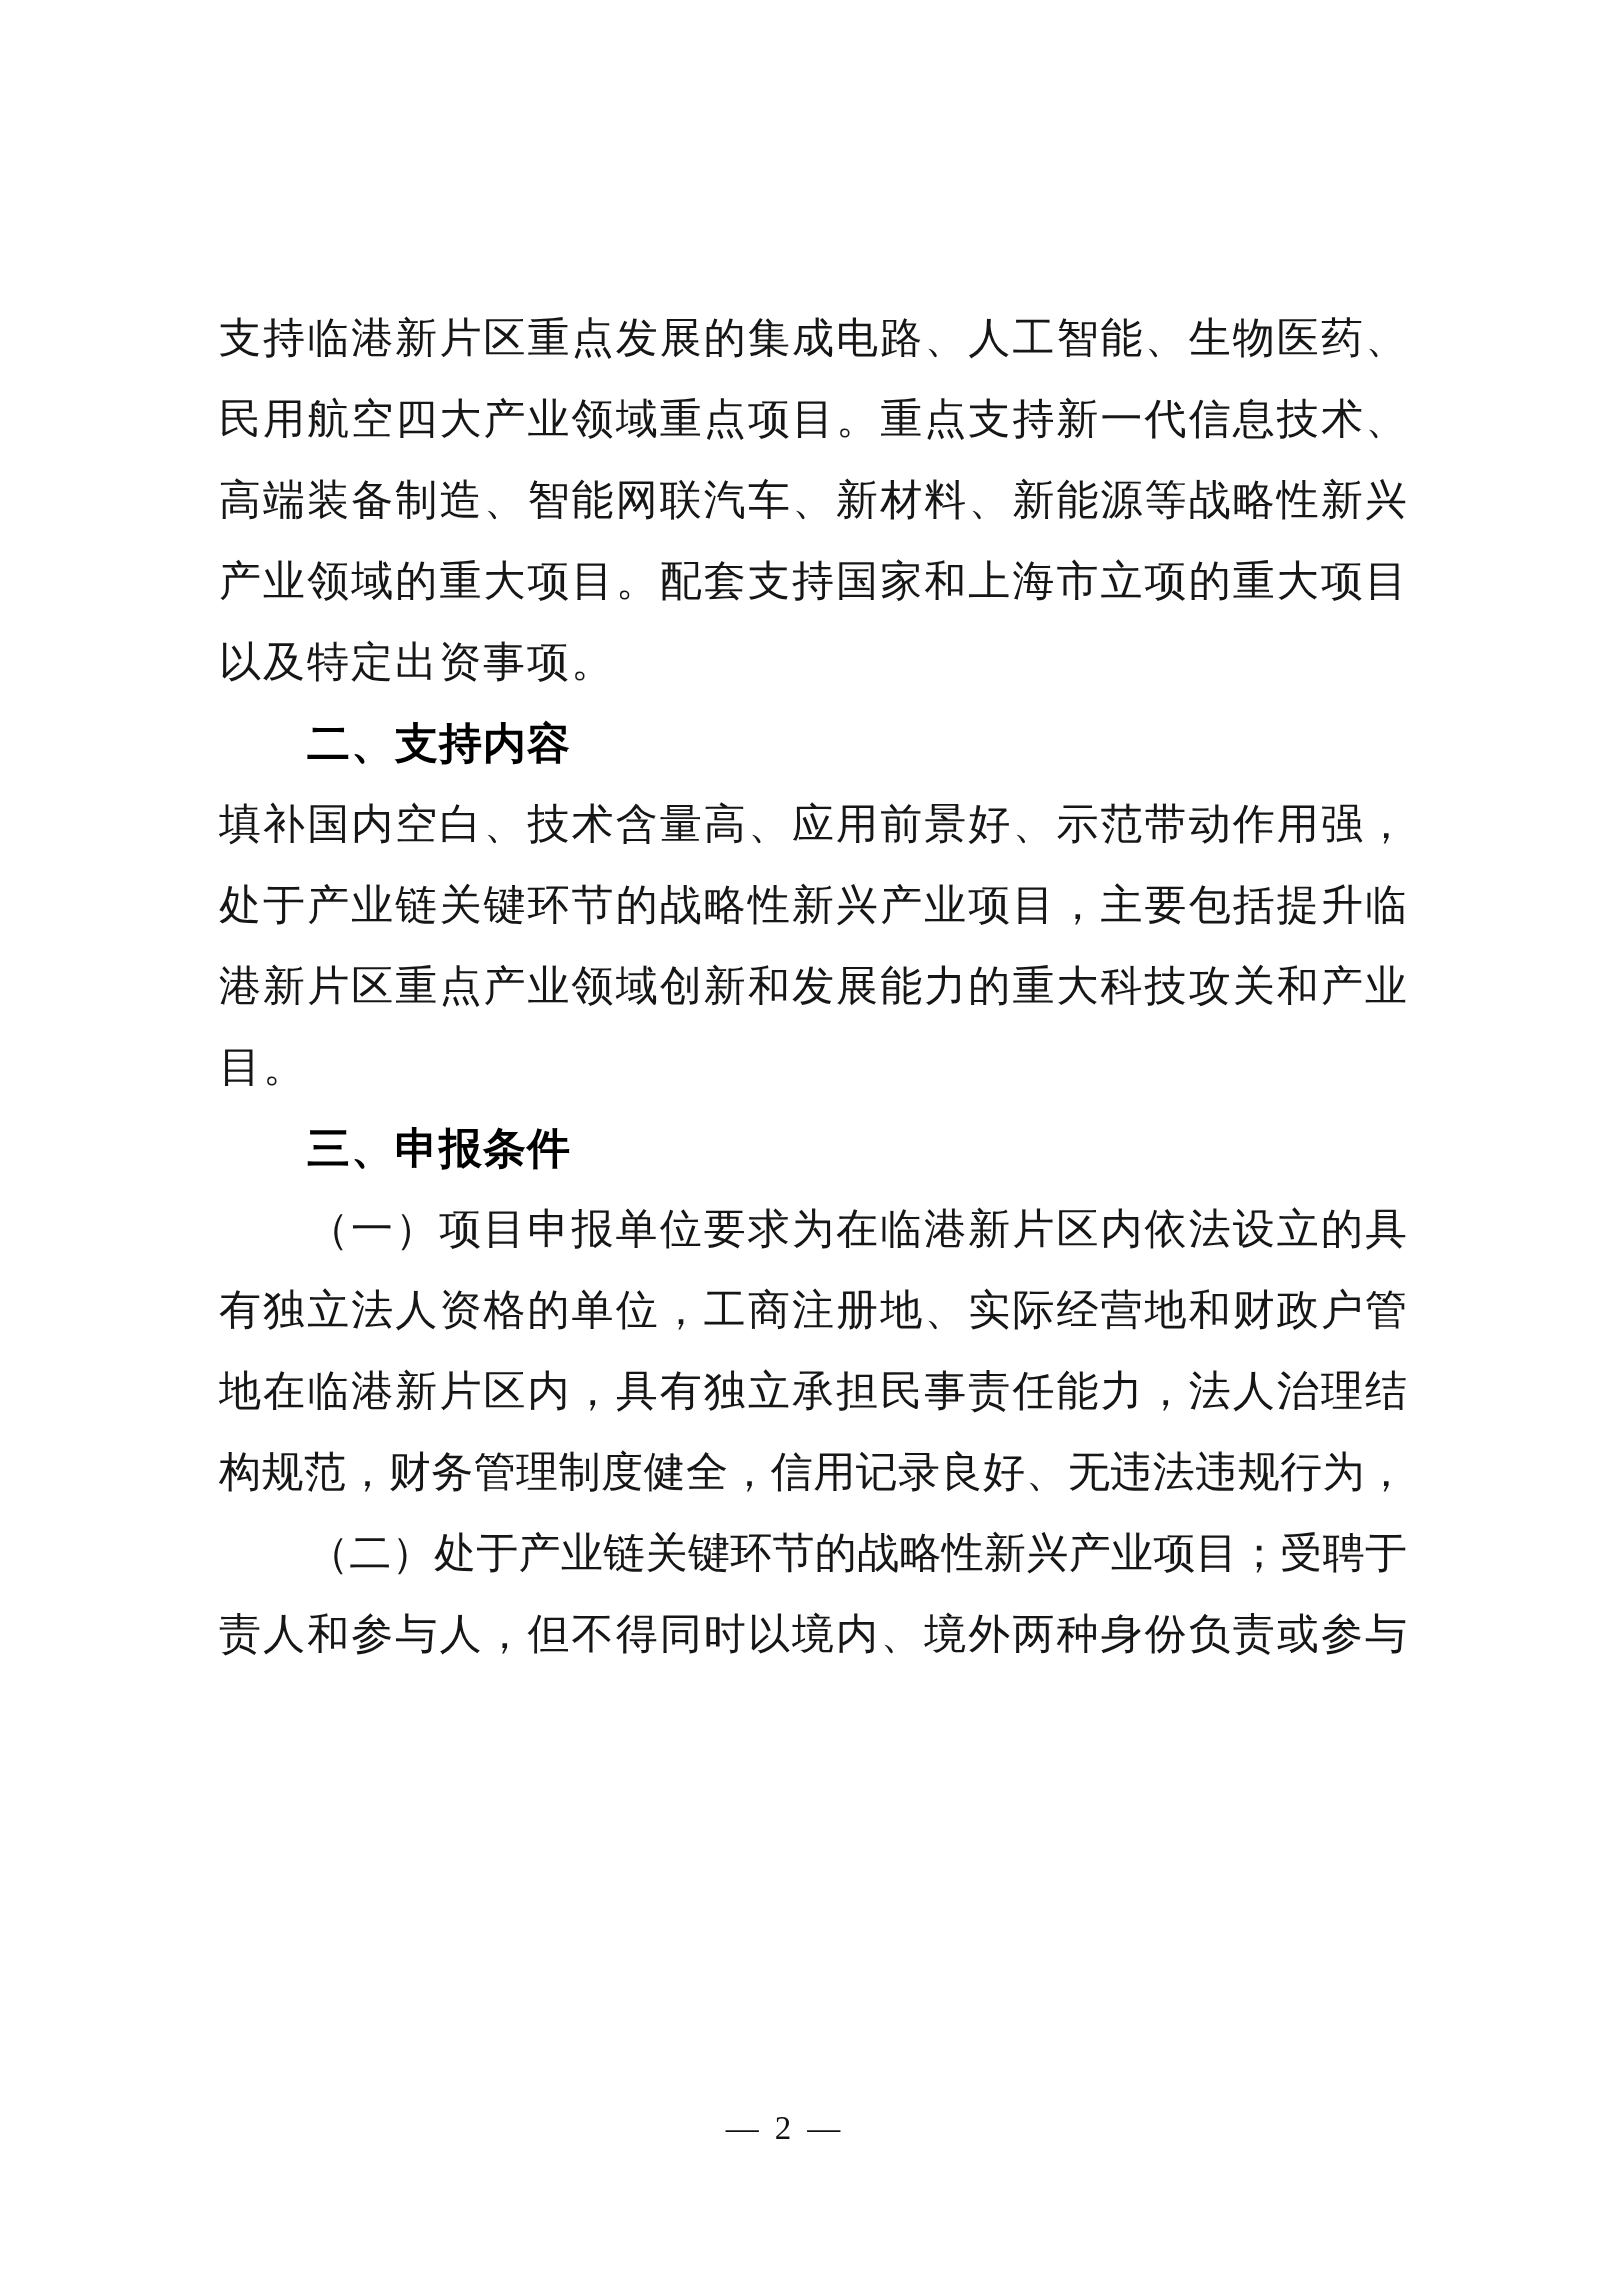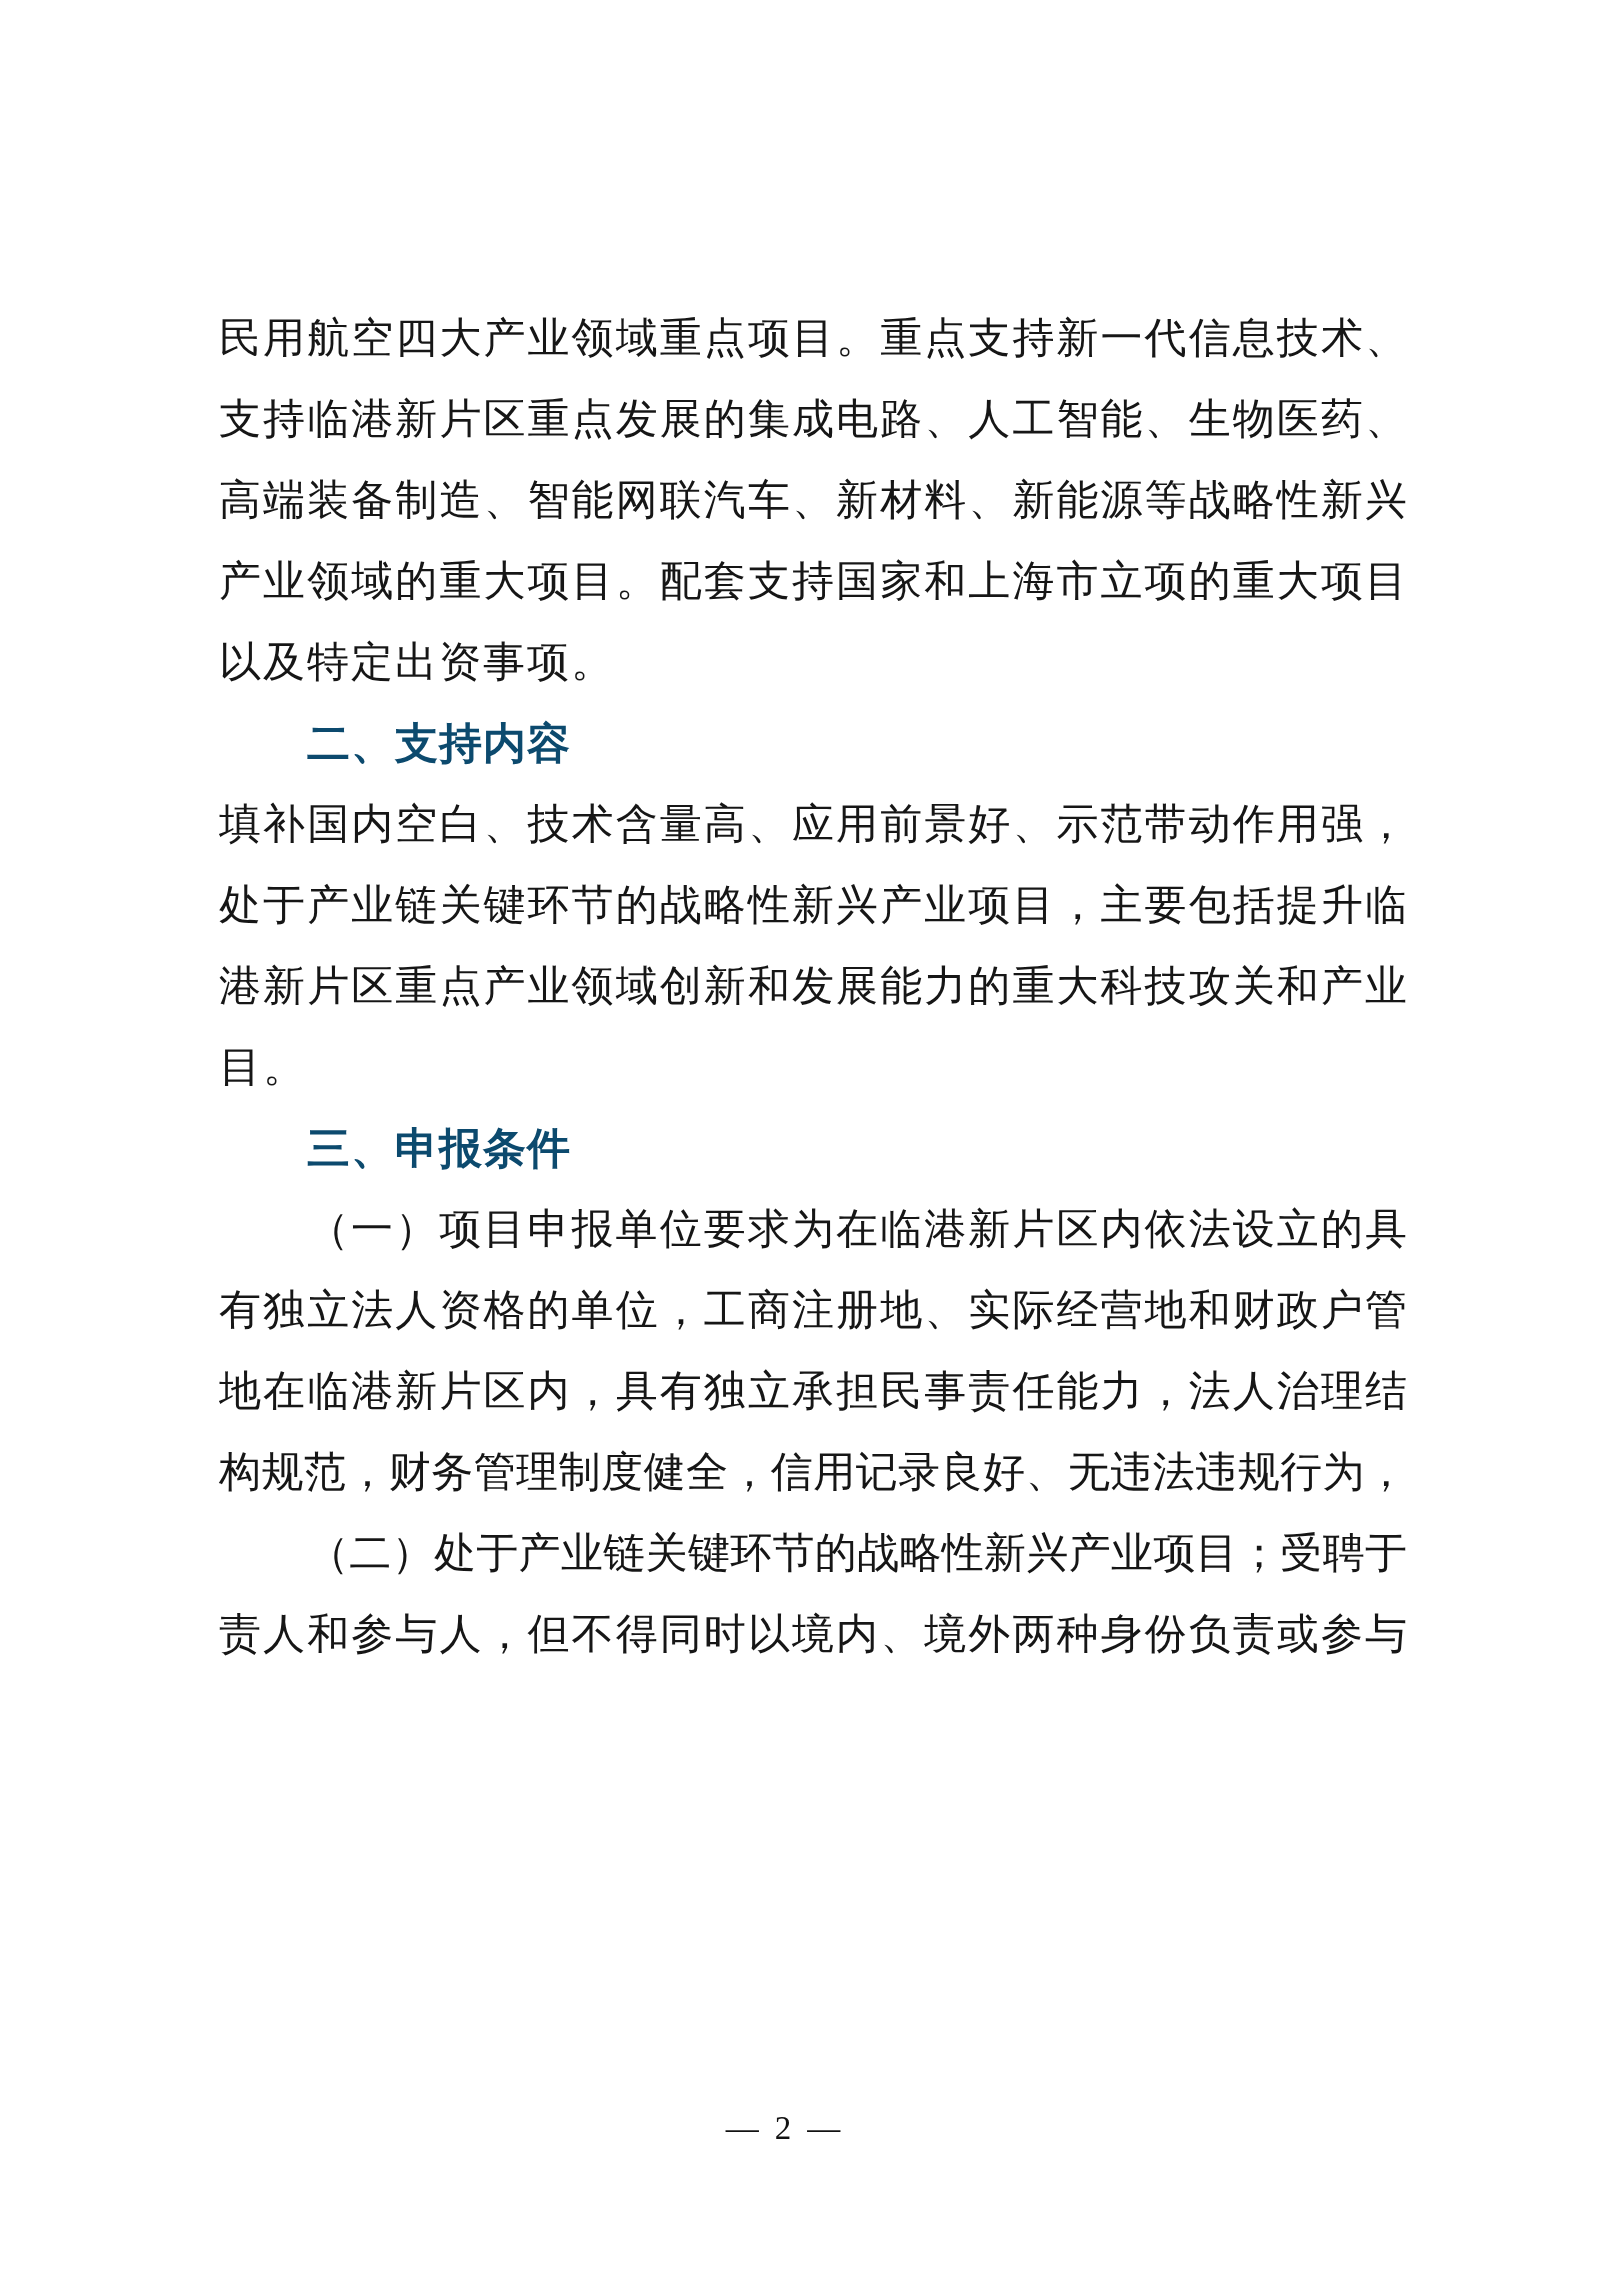--- a/index.html
+++ b/index.html
@@ -40,42 +40,42 @@
   }
   .line.indent {
     text-indent: 88px;
   }
   .line.heading {
     font-family: "Liberation Sans", "DejaVu Sans", sans-serif;
     font-weight: bold;
     font-size: 43px;
     padding-left: 88px;
     letter-spacing: 1px;
-    color: #0c4a6e;
+    color: #000000;
   }
   .footer {
     position: absolute;
     left: 0;
     top: 2105px;
     width: 1570px;
     text-align: center;
     font-size: 33px;
     line-height: 47px;
     font-family: "Liberation Serif", "DejaVu Serif", serif;
     color: #111111;
     letter-spacing: 3.9px;
   }
 </style>
 </head>
 <body>
 
 <div class="page">
   <div class="doc">
+    <div class="line j">支持临港新片区重点发展的集成电路、人工智能、生物医药、</div>
     <div class="line j">民用航空四大产业领域重点项目。重点支持新一代信息技术、</div>
-    <div class="line j">支持临港新片区重点发展的集成电路、人工智能、生物医药、</div>
     <div class="line j">高端装备制造、智能网联汽车、新材料、新能源等战略性新兴</div>
     <div class="line j">产业领域的重大项目。配套支持国家和上海市立项的重大项目</div>
     <div class="line">以及特定出资事项。</div>
     <div class="line heading">二、支持内容</div>
     <div class="line j">填补国内空白、技术含量高、应用前景好、示范带动作用强，</div>
     <div class="line j">处于产业链关键环节的战略性新兴产业项目，主要包括提升临</div>
     <div class="line j">港新片区重点产业领域创新和发展能力的重大科技攻关和产业</div>
     <div class="line">目。</div>
     <div class="line heading">三、申报条件</div>
     <div class="line j indent">（一）项目申报单位要求为在临港新片区内依法设立的具</div>

